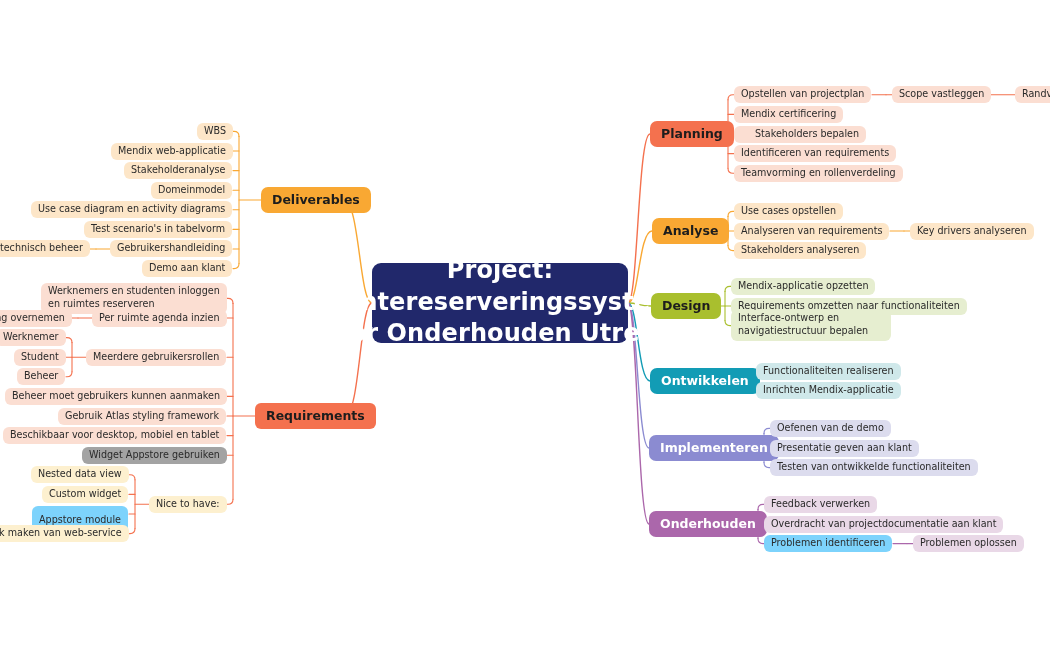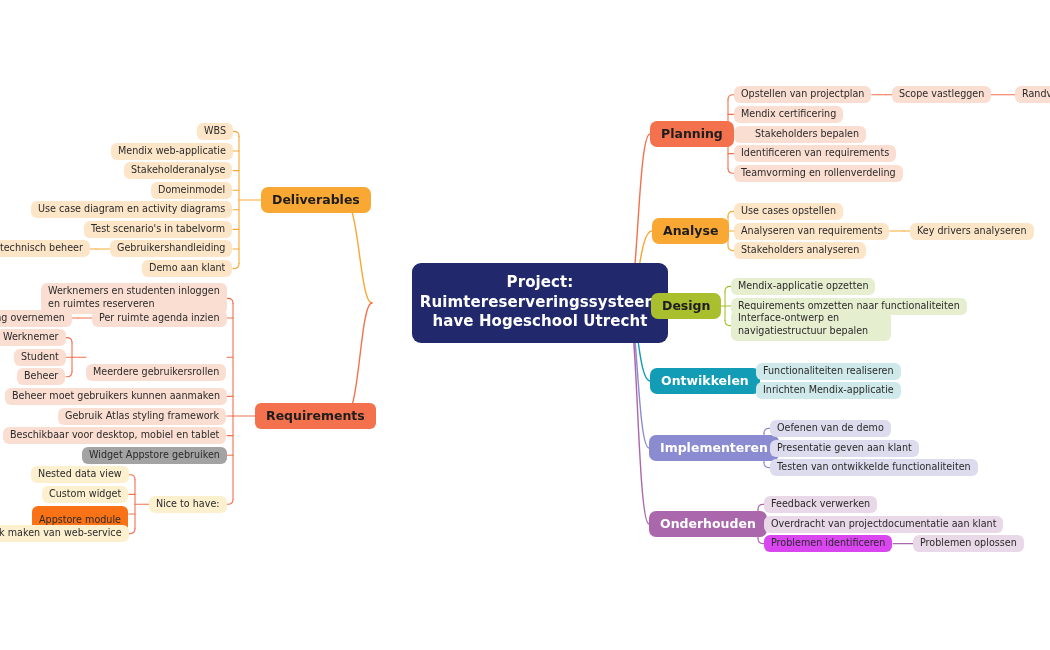--- a/index.html
+++ b/index.html
@@ -13,26 +13,26 @@
   #wires{position:absolute;left:0;top:0;width:1050px;height:650px;pointer-events:none;}
 
   .node{position:absolute;box-sizing:border-box;}
 
   
   .root{
     background:#21286b;
     color:#ffffff;
     border-radius:9px;
     text-align:center;
-    font-size:15px;
+    font-size:24px;
     font-weight:bold;
     line-height:1.32;
     padding:12px 2px 13px;
     letter-spacing:.1px;
-    display:flex;align-items:center;justify-content:center;margin-left:40px;
+    display:flex;align-items:center;justify-content:center;
   }
   .root span{display:block;}
 
   
   .badge{
     border-radius:7px;
     font-size:12.5px;
     font-weight:bold;
     padding:6px 11px 7px;
     white-space:nowrap;
@@ -170,21 +170,21 @@
       <path d="M 135 479.8000000000002 L 135 528.6000000000003" fill="none" stroke="#f4714e" stroke-width="1.1" stroke-linecap="round"></path>
       <path d="M 135 479.8000000000002 Q 135 474.8000000000002 130 474.8000000000002 L 129 474.8000000000002" fill="none" stroke="#f4714e" stroke-width="1.1" stroke-linecap="round"></path>
       <path d="M 135 494.4000000000002 L 129 494.4000000000002" fill="none" stroke="#f4714e" stroke-width="1.1" stroke-linecap="round"></path>
       <path d="M 135 514.0000000000002 L 129 514.0000000000002" fill="none" stroke="#f4714e" stroke-width="1.1" stroke-linecap="round"></path>
       <path d="M 135 528.6000000000003 Q 135 533.6000000000003 130 533.6000000000003 L 129 533.6000000000003" fill="none" stroke="#f4714e" stroke-width="1.1" stroke-linecap="round"></path>
     </svg>
 <div class="node root" style="left: 372px; top: 263px; width: 256px; height: 80px; background: rgb(33, 40, 107); color: rgb(255, 255, 255);">
       <div>
         <span>Project:</span>
         <span>Ruimtereserveringssysteem</span>
-        <span>have Hogeschool Utrecht</span>
+        <span>voor Onderhouden Utrecht</span>
       </div>
     </div>
     <div class="node badge" style="left: 650px; top: 121px; height: 26px; background: rgb(244, 113, 78); color: rgb(29, 29, 29);">
       <span>Planning</span>
     </div>
     <div class="node leaf" style="background: rgb(251, 222, 210); color: rgb(42, 42, 42); left: 734px; top: 86px; height: 17px;">Opstellen van projectplan</div>
     <div class="node leaf" style="background: rgb(251, 222, 210); color: rgb(42, 42, 42); left: 734px; top: 106px; height: 17px;">Mendix certificering</div>
     <div class="node leaf" style="background: rgb(251, 222, 210); color: rgb(42, 42, 42); left: 734px; top: 126px; height: 17px; padding-left: 21px;">Stakeholders bepalen</div>
     <div class="node leaf" style="background: rgb(251, 222, 210); color: rgb(42, 42, 42); left: 734px; top: 145px; height: 17px;">Identificeren van requirements</div>
     <div class="node leaf" style="background: rgb(251, 222, 210); color: rgb(42, 42, 42); left: 734px; top: 165px; height: 17px;">Teamvorming en rollenverdeling</div>
@@ -212,46 +212,46 @@
       <span>Implementeren</span>
     </div>
     <div class="node leaf" style="background: rgb(220, 220, 238); color: rgb(42, 42, 42); left: 770px; top: 420px; height: 17px;">Oefenen van de demo</div>
     <div class="node leaf" style="background: rgb(220, 220, 238); color: rgb(42, 42, 42); left: 770px; top: 440px; height: 17px;">Presentatie geven aan klant</div>
     <div class="node leaf" style="background: rgb(220, 220, 238); color: rgb(42, 42, 42); left: 770px; top: 459px; height: 17px;">Testen van ontwikkelde functionaliteiten</div>
     <div class="node badge" style="left: 649px; top: 511px; height: 26px; background: rgb(171, 103, 171); color: rgb(255, 255, 255);">
       <span>Onderhouden</span>
     </div>
     <div class="node leaf" style="background: rgb(233, 216, 231); color: rgb(42, 42, 42); left: 764px; top: 496px; height: 17px;">Feedback verwerken</div>
     <div class="node leaf" style="background: rgb(233, 216, 231); color: rgb(42, 42, 42); left: 764px; top: 516px; height: 17px;">Overdracht van projectdocumentatie aan klant</div>
-    <div class="node leaf" style="background: #d946ef; color: rgb(42, 42, 42); left: 764px; top: 535px; height: 17px;">Problemen identificeren</div>
+    <div class="node leaf" style="background: #7dd3fc; color: rgb(42, 42, 42); left: 764px; top: 535px; height: 17px;">Problemen identificeren</div>
     <div class="node leaf" style="background: rgb(233, 216, 231); color: rgb(42, 42, 42); left: 913px; top: 535px; height: 17px;">Problemen oplossen</div>
     <div class="node badge" style="left: 261px; top: 187px; height: 26px; background: rgb(249, 168, 51); color: rgb(29, 29, 29);">
       <span>Deliverables</span>
     </div>
     <div class="node leaf" style="background: rgb(253, 230, 200); color: rgb(42, 42, 42); left: 197px; top: 123px; height: 17px;">WBS</div>
     <div class="node leaf" style="background: rgb(253, 230, 200); color: rgb(42, 42, 42); left: 111px; top: 143px; height: 17px;">Mendix web-applicatie</div>
     <div class="node leaf" style="background: rgb(253, 230, 200); color: rgb(42, 42, 42); left: 124px; top: 162px; height: 17px;">Stakeholderanalyse</div>
     <div class="node leaf" style="background: rgb(253, 230, 200); color: rgb(42, 42, 42); left: 151px; top: 182px; height: 17px;">Domeinmodel</div>
     <div class="node leaf" style="background: rgb(253, 230, 200); color: rgb(42, 42, 42); left: 31px; top: 201px; height: 17px;">Use case diagram en activity diagrams</div>
     <div class="node leaf" style="background: rgb(253, 230, 200); color: rgb(42, 42, 42); left: 84px; top: 221px; height: 17px;">Test scenario's in tabelvorm</div>
     <div class="node leaf" style="background: rgb(253, 230, 200); color: rgb(42, 42, 42); left: 110px; top: 240px; height: 17px;">Gebruikershandleiding</div>
     <div class="node leaf" style="background: rgb(253, 230, 200); color: rgb(42, 42, 42); left: 142px; top: 260px; height: 17px;">Demo aan klant</div>
     <div class="node leaf" style="background: rgb(253, 230, 200); color: rgb(42, 42, 42); left: -98px; top: 240px; height: 17px;">Inclusief deel voor technisch beheer</div>
     <div class="node badge" style="left: 255px; top: 403px; height: 26px; background: rgb(244, 113, 78); color: rgb(29, 29, 29); border-radius: 6px;">
       <span>Requirements</span>
     </div>
     <div class="node leaf wrap" style="background: rgb(251, 222, 210); color: rgb(42, 42, 42); width: 186px; left: 41px; top: 283px; height: 31px;">Werknemers en studenten inloggen en ruimtes reserveren</div>
     <div class="node leaf" style="background: rgb(251, 222, 210); color: rgb(42, 42, 42); left: 92px; top: 310px; height: 17px;">Per ruimte agenda inzien</div>
-    <div class="node leaf" style="background: rgb(251, 222, 210); color: rgb(42, 42, 42); left: 86px; top: 349px; height: 17px; margin-top: 15px;">Meerdere gebruikersrollen</div>
+    <div class="node leaf" style="background: rgb(251, 222, 210); color: rgb(42, 42, 42); left: 86px; top: 349px; height: 17px;">Meerdere gebruikersrollen</div>
     <div class="node leaf" style="background: rgb(251, 222, 210); color: rgb(42, 42, 42); left: 5px; top: 388px; height: 17px;">Beheer moet gebruikers kunnen aanmaken</div>
     <div class="node leaf" style="background: rgb(251, 222, 210); color: rgb(42, 42, 42); left: 58px; top: 408px; height: 17px;">Gebruik Atlas styling framework</div>
     <div class="node leaf" style="background: rgb(251, 222, 210); color: rgb(42, 42, 42); left: 3px; top: 427px; height: 17px;">Beschikbaar voor desktop, mobiel en tablet</div>
     <div class="node leaf" style="background: #a3a3a3; color: rgb(42, 42, 42); left: 82px; top: 447px; height: 17px;">Widget Appstore gebruiken</div>
     <div class="node leaf" style="background: rgb(253, 240, 207); color: rgb(42, 42, 42); left: 149px; top: 496px; height: 17px;">Nice to have:</div>
     <div class="node leaf" style="background: rgb(251, 222, 210); color: rgb(42, 42, 42); left: -57px; top: 310px; height: 17px;">Reservering overnemen</div>
     <div class="node leaf" style="background: rgb(251, 222, 210); color: rgb(42, 42, 42); left: -4px; top: 329px; height: 17px;">Werknemer</div>
     <div class="node leaf" style="background: rgb(251, 222, 210); color: rgb(42, 42, 42); left: 14px; top: 349px; height: 17px;">Student</div>
     <div class="node leaf" style="background: rgb(251, 222, 210); color: rgb(42, 42, 42); left: 17px; top: 368px; height: 17px;">Beheer</div>
     <div class="node leaf" style="background: rgb(253, 240, 207); color: rgb(42, 42, 42); left: 31px; top: 466px; height: 17px;">Nested data view</div>
     <div class="node leaf" style="background: rgb(253, 240, 207); color: rgb(42, 42, 42); left: 42px; top: 486px; height: 17px;">Custom widget</div>
-    <div class="node leaf" style="background: #f97316; color: rgb(42, 42, 42); left: 32px; top: 506px; height: 30px;">Appstore module</div>
+    <div class="node leaf" style="background: #7dd3fc; color: rgb(42, 42, 42); left: 32px; top: 506px; height: 30px;">Appstore module</div>
     <div class="node leaf" style="background: rgb(253, 240, 207); color: rgb(42, 42, 42); left: -40px; top: 525px; height: 17px;">Gebruik maken van web-service</div>
   </div>
 
 </body></html>

